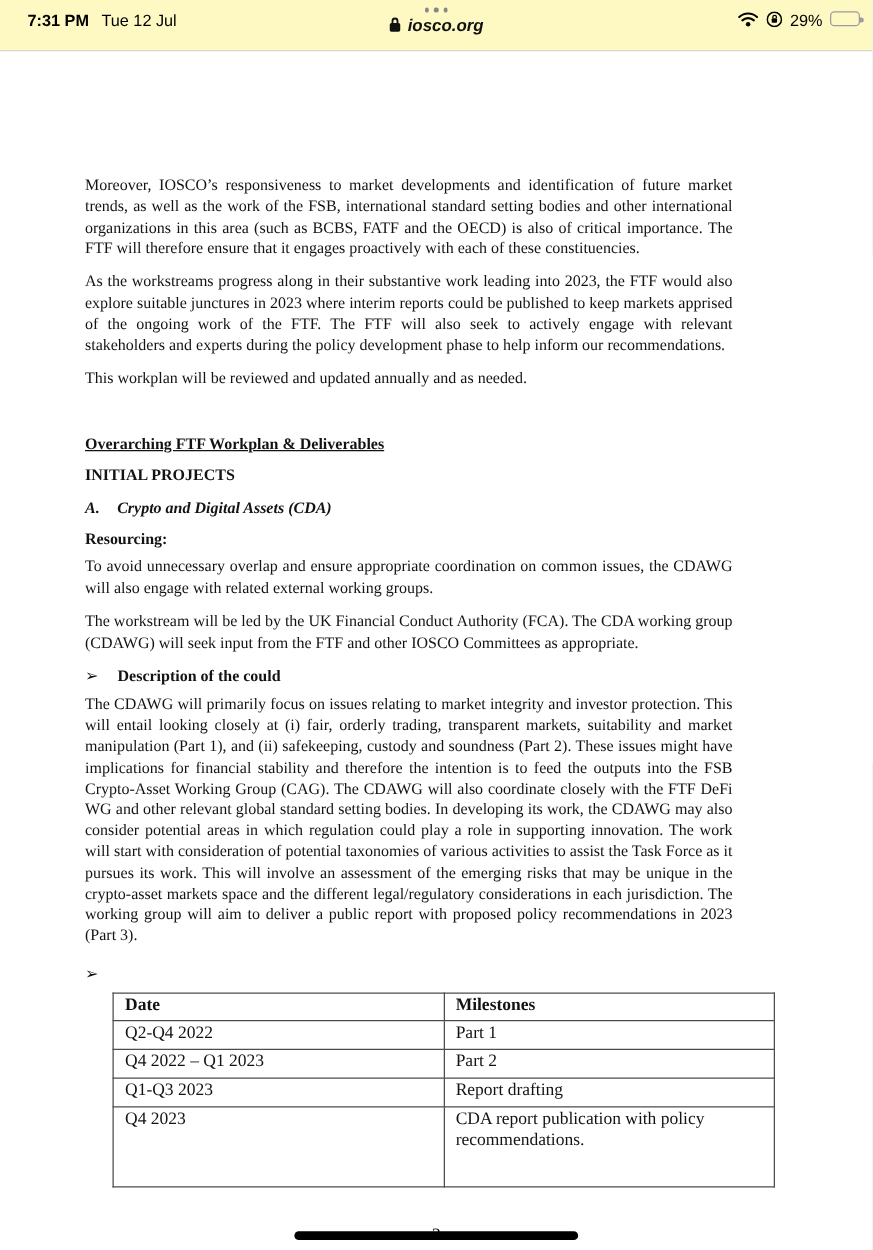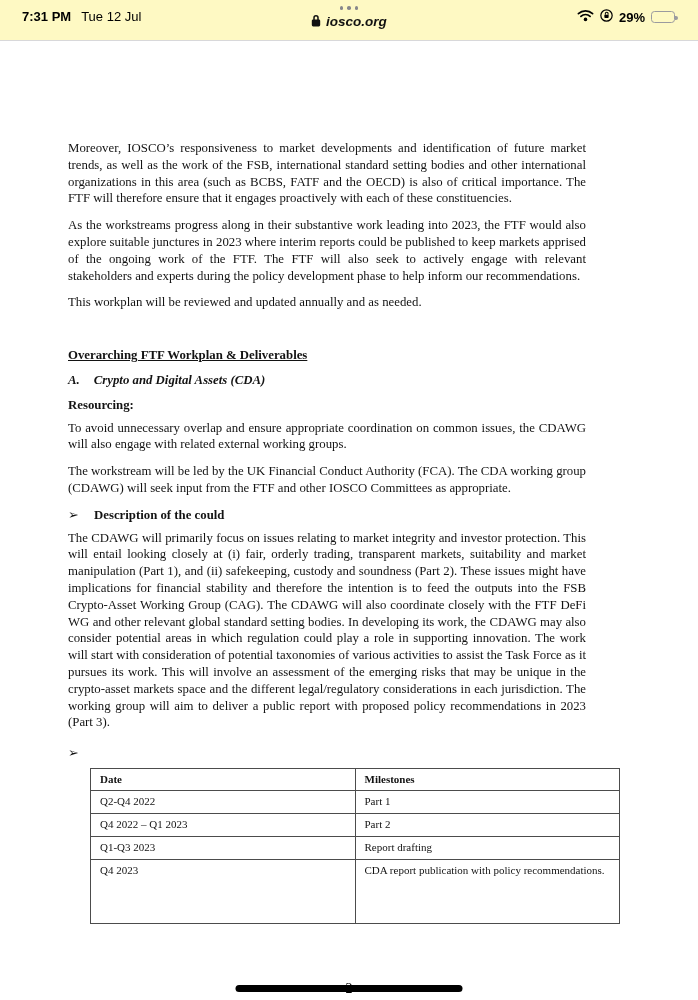--- a/index.html
+++ b/index.html
@@ -26,22 +26,22 @@
   }
   .sb-dots {
     margin:6px auto 3px auto; display:flex; gap:4px; width:max-content; cursor:pointer;
   }
   .sb-dots i { width:3.5px; height:3.5px; border-radius:50%; background:#87878b; display:block; }
   .sb-url {
     display:inline-flex; align-items:center; gap:5px;
     font-size:13.5px; font-weight:600; color:#111; cursor:pointer;
   }
   .sb-right {
-    position:absolute; right:23px; top:9px; display:flex; align-items:center; gap:6px;
-    font-size:13px; color:#000;font-weight:bold;
+    position:absolute; right:10px; top:9px; display:flex; gap:6px;
+    font-size:13px; color:#000;
   }
   .battery {
     position:relative; width:24px; height:12px; border:1px solid #9b9b9f;
     border-radius:3.5px; padding:1.5px;
   }
   .battery .fill { width:30%; height:100%; background:#000; border-radius:1.5px; }
   .battery .nub {
     position:absolute; right:-3.5px; top:3.5px; width:2.5px; height:4.5px;
     background:#9b9b9f; border-radius:0 2px 2px 0;
   }
@@ -63,21 +63,21 @@
   .h-alpha { margin-bottom:8px; font-weight:700; font-style:italic; }
   .h-alpha .alpha-label { margin-right:14px; }
   .h-resourcing { margin-bottom:6px; font-weight:700; }
   .bullet-line { margin:9px 0 6px 0; font-weight:700; display:flex; }
   .bullet-line .arrow { width:26px; font-weight:400; }
   .bullet2 { margin-top:14px; }
 
   
   table.timeline {
     border-collapse:collapse; margin:6px 0 0 22px; width:530px;
-    table-layout:fixed; font-size:11px;
+    table-layout:fixed; font-size:14px;
   }
   table.timeline td, table.timeline th {
     border:1px solid #4c4c4c; text-align:left; vertical-align:top;
     padding:2px 9px; font-weight:400;
   }
   table.timeline th { font-weight:700; height:22px; }
   tr.r-std td { height:23px; }
   tr.r-tall td { height:64px; }
 
   
@@ -137,20 +137,21 @@
       <span class="battery"><span class="fill"></span><span class="nub"></span></span>
     </div>
   </div>
 
   <div class="doc">
     <p>Moreover, IOSCO’s responsiveness to market developments and identification of future market trends, as well as the work of the FSB, international standard setting bodies and other international organizations in this area (such as BCBS, FATF and the OECD) is also of critical importance. The FTF will therefore ensure that it engages proactively with each of these constituencies.</p>
     <p>As the workstreams progress along in their substantive work leading into 2023, the FTF would also explore suitable junctures in 2023 where interim reports could be published to keep markets apprised of the ongoing work of the FTF. The FTF will also seek to actively engage with relevant stakeholders and experts during the policy development phase to help inform our recommendations.</p>
     <p>This workplan will be reviewed and updated annually and as needed.</p>
 
     <div class="h-overarching">Overarching FTF Workplan &amp; Deliverables</div>
+    <div class="h-initial">INITIAL PROJECTS</div>
     <div class="h-alpha">
       <span class="alpha-label">A.</span><span>Crypto and Digital Assets (CDA)</span>
     </div>
     <div class="h-resourcing">Resourcing:</div>
 
     <p>To avoid unnecessary overlap and ensure appropriate coordination on common issues, the CDAWG will also engage with related external working groups.</p>
     <p>The workstream will be led by the UK Financial Conduct Authority (FCA). The CDA working group (CDAWG) will seek input from the FTF and other IOSCO Committees as appropriate.</p>
 
     <div class="bullet-line">
       <span class="arrow">➢</span>

